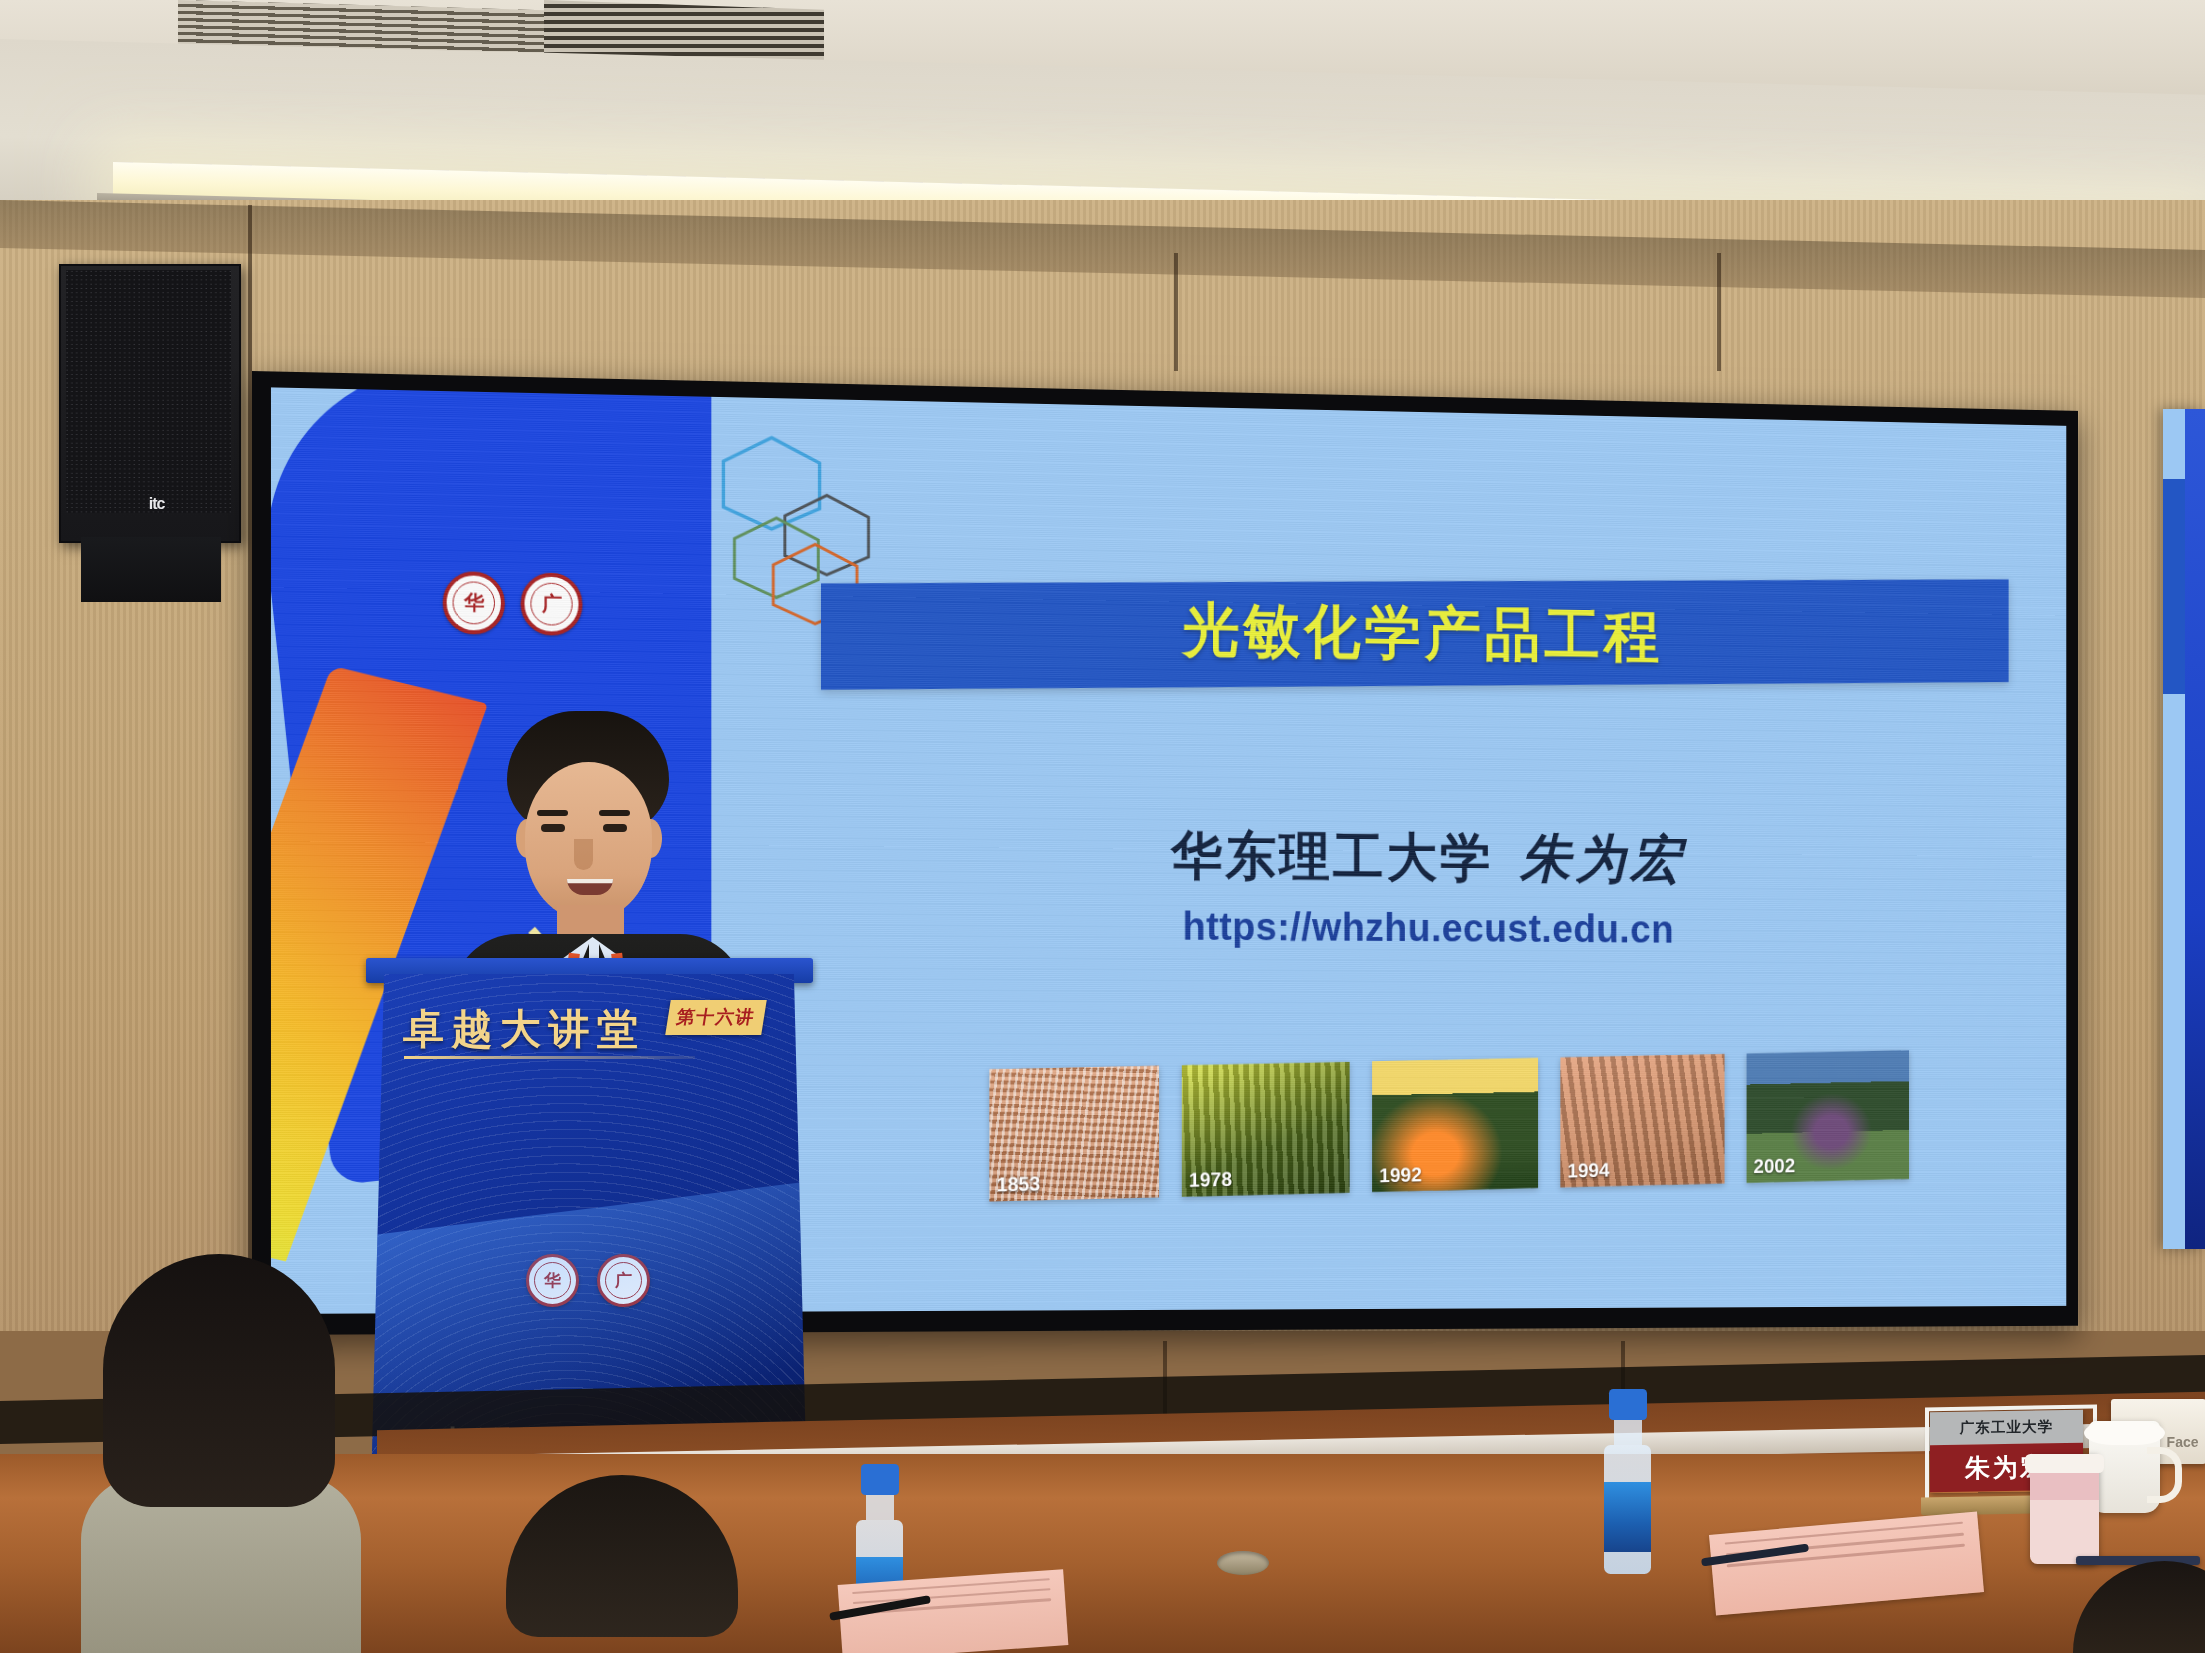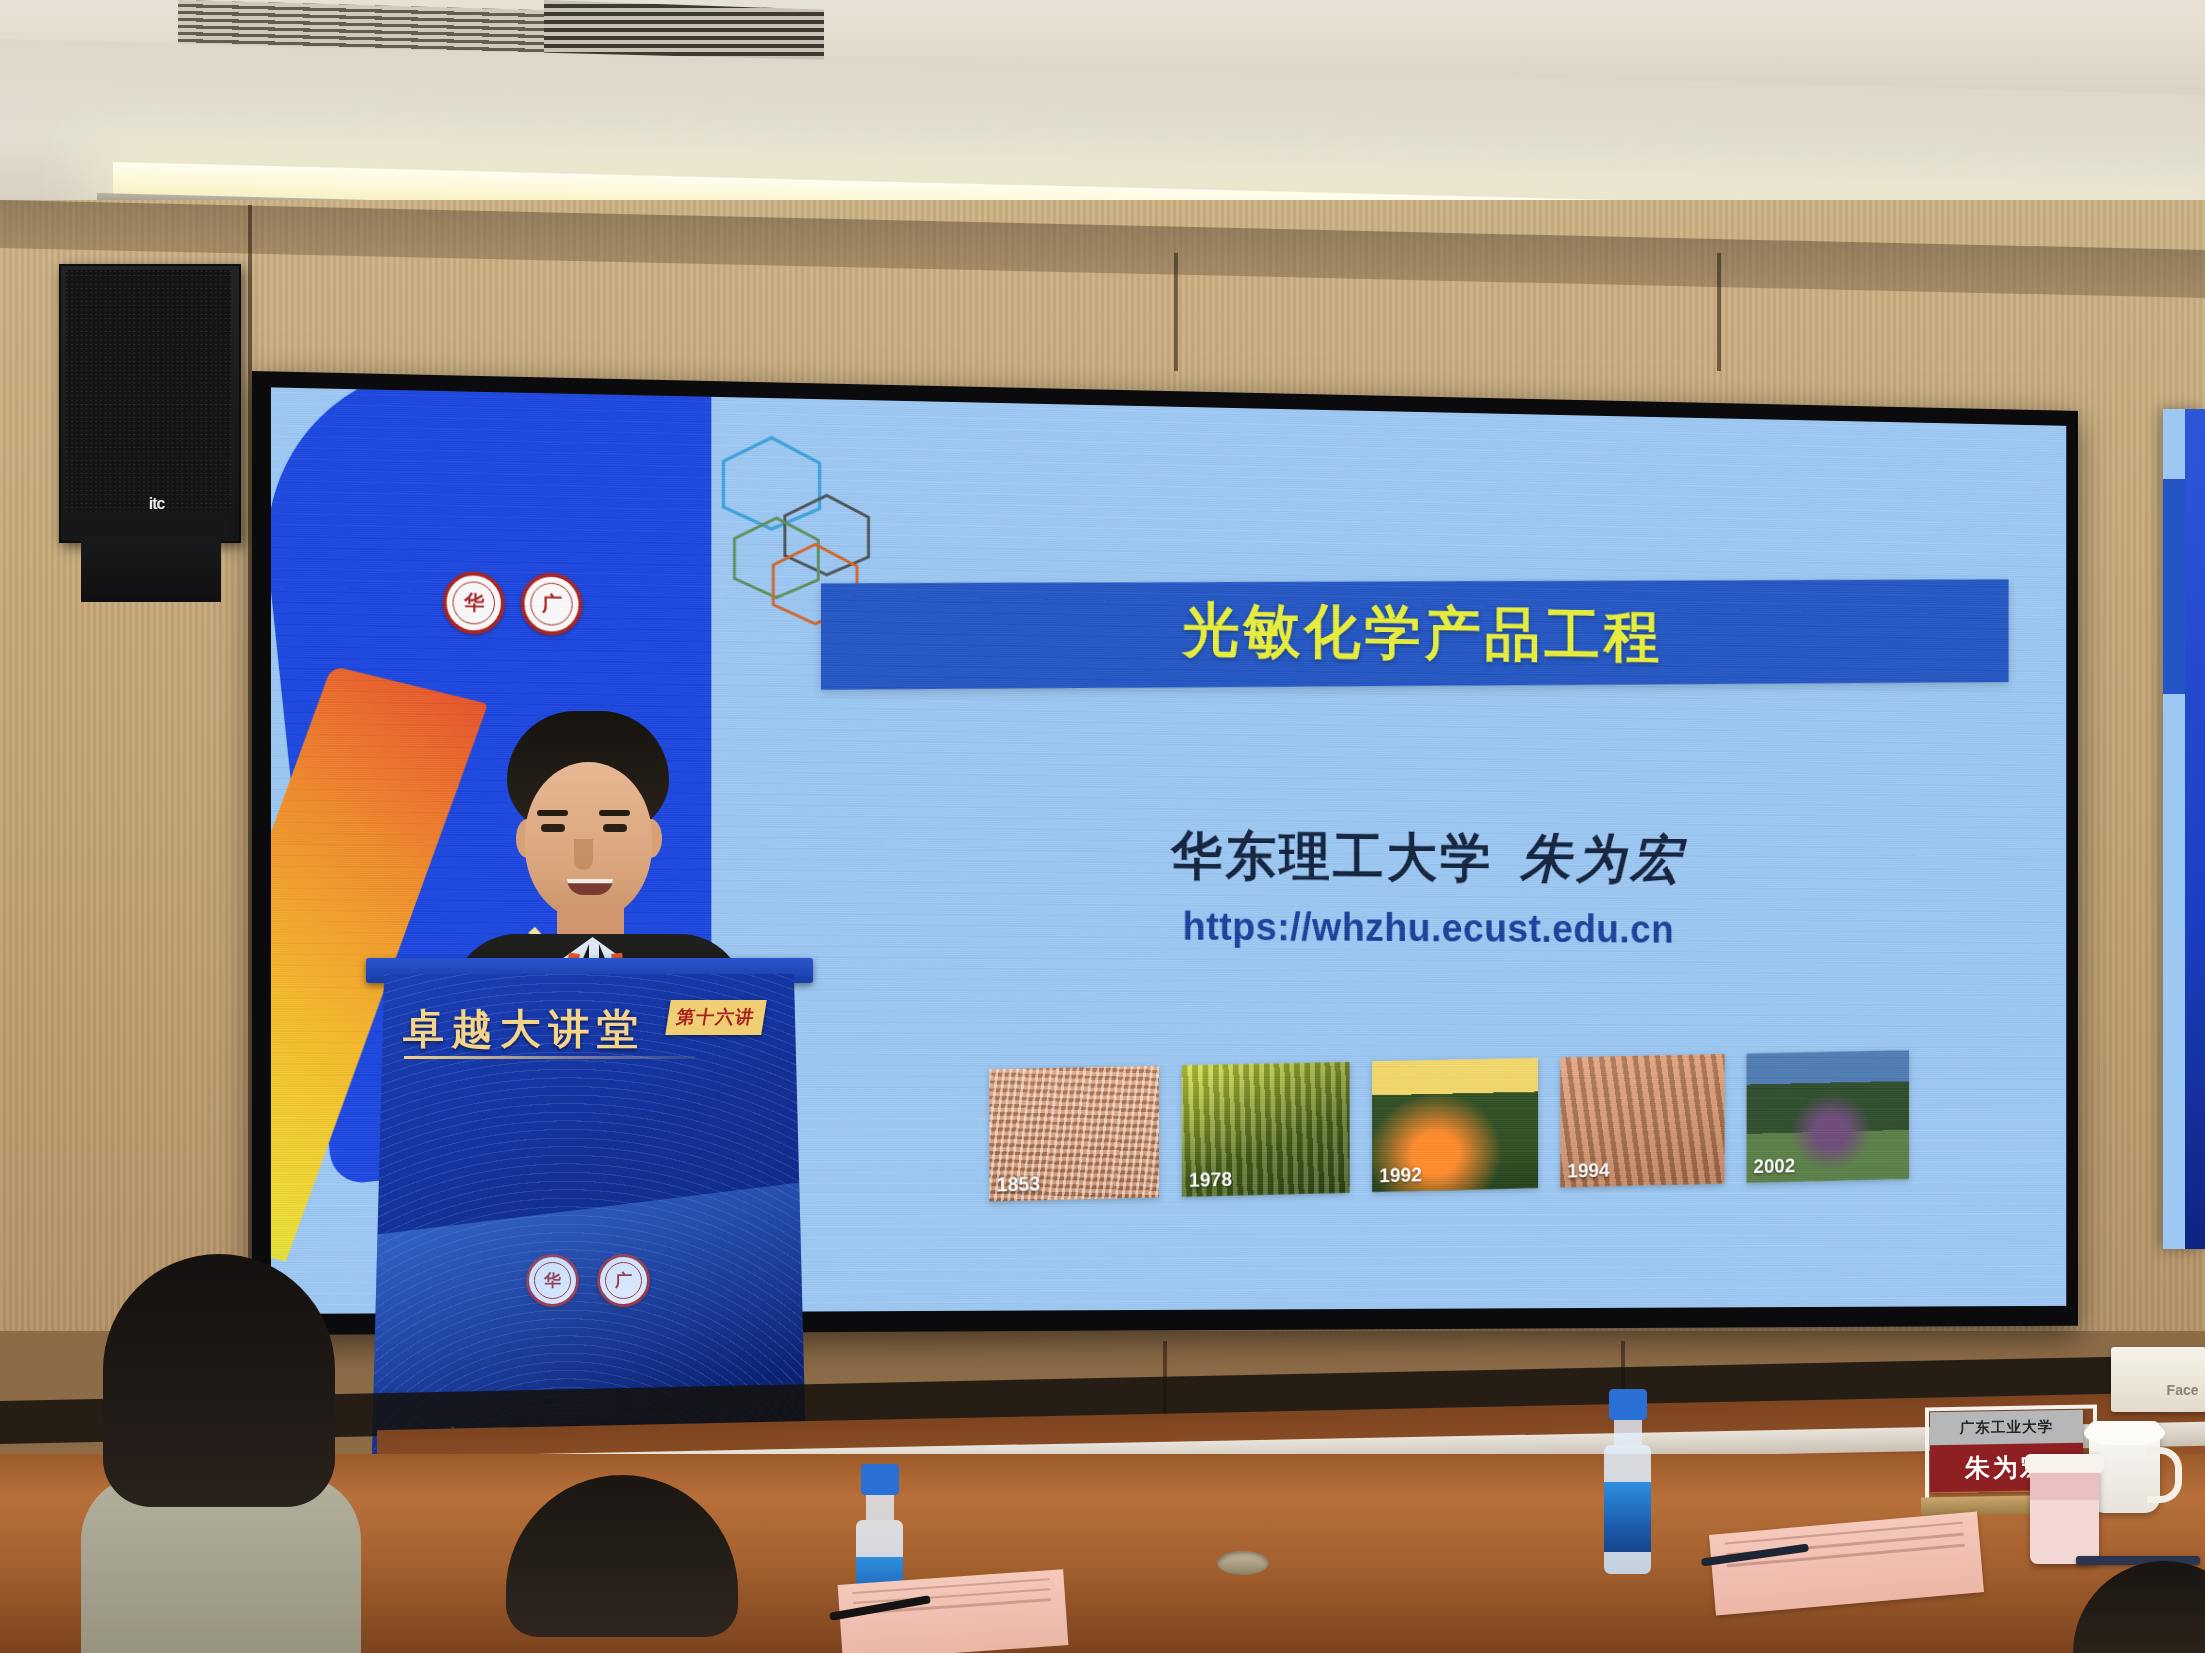--- a/index.html
+++ b/index.html
@@ -230,21 +230,21 @@
     background:linear-gradient(180deg,#f6eae6 0 16%,#e9bfc2 16% 42%,#f2d9d6 42% 100%);
     border-radius:3.2px 3.2px 7.5px 7.5px;box-shadow:0 2.2px 6.5px rgba(0,0,0,.35);}
   .pcup .lid{width:79px;height:19.4px;margin-left:-4.8px;background:#f7f2ec;
     border-radius:5.4px;}
   .mug{width:71px;height:92px;background:linear-gradient(180deg,#fbfaf6,#e7e3da);
     border-radius:6.5px 6.5px 15px 15px;box-shadow:0 2.2px 6.5px rgba(0,0,0,.3);}
   .mug .mlid{width:81px;height:24px;margin-left:-4.8px;background:#fdfbf7;
     border-radius:50%/70%;}
   .mug .handle{position:absolute;right:-21.5px;top:26px;width:28px;height:42px;
     border:7px solid #f4f0e7;border-left:none;border-radius:0 21.5px 21.5px 0;}
-  #tissue{left:2111px;top:1347px;width:95px;height:65px;
+  #tissue{left:2111px;top:1399px;width:95px;height:65px;
     background:linear-gradient(180deg,#f7f3ea,#e2dacb);border-radius:3.2px;
     box-shadow:0 2.2px 5.4px rgba(0,0,0,.3);}
   #tissue .brand{position:absolute;right:7.5px;bottom:14px;color:#8a8274;font-size:14px;font-weight:700;}
 
   #paper{left:1712px;top:1523px;width:269px;height:81px;
     background:linear-gradient(180deg,#f5c9bc,#edb6a6);transform:rotate(-5deg);
     box-shadow:0 2.2px 5.4px rgba(0,0,0,.25);}
   #paper .ln{height:2.7px;background:rgba(120,60,50,.30);margin:8.6px 15px;border-radius:1.6px;}
   #pen{left:1701px;top:1551px;width:108px;height:7.5px;background:#1d2535;
     border-radius:3.8px;transform:rotate(-8deg);}

